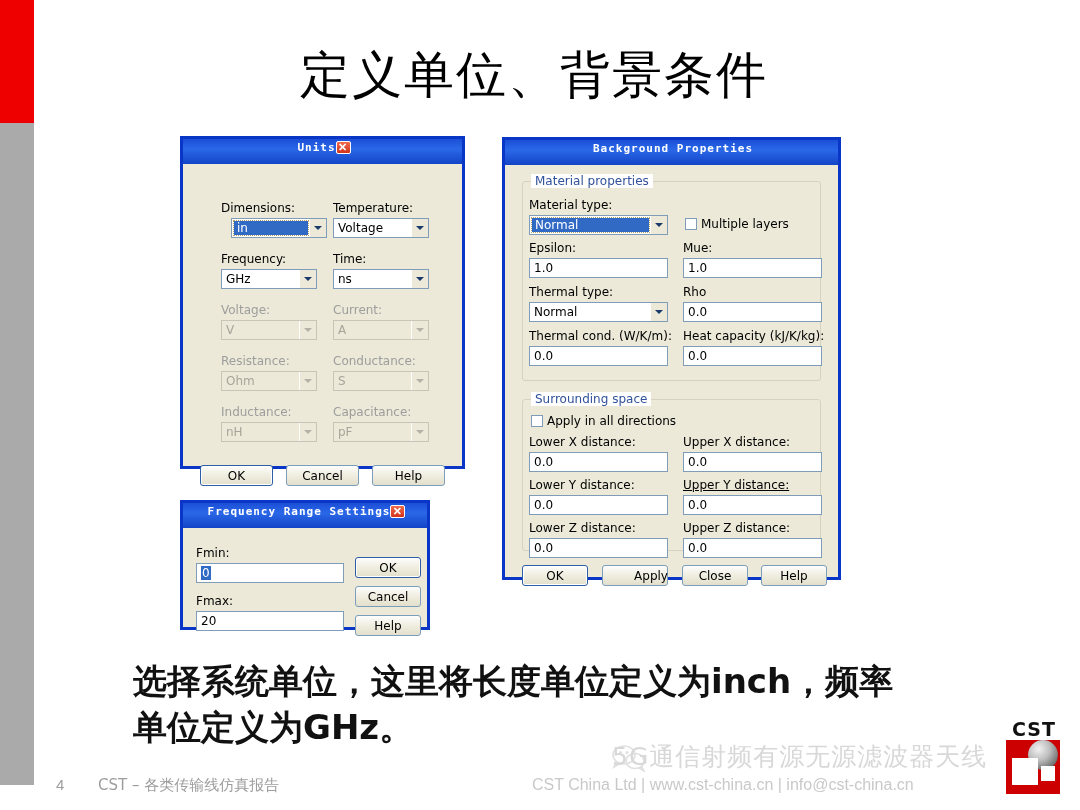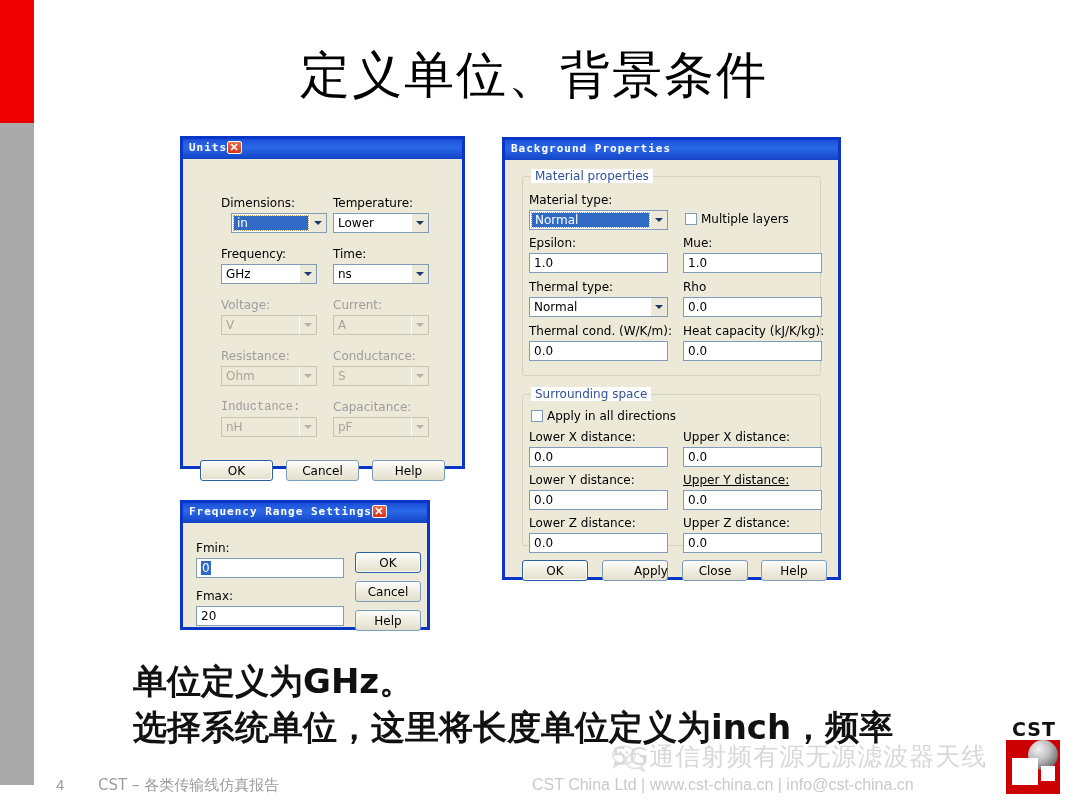--- a/index.html
+++ b/index.html
@@ -47,25 +47,25 @@
   }
   #cst-logo .cst-square{position:absolute;left:9px;top:22px;width:54px;height:54px;background:#cc0000;}
   #cst-logo .cst-white1{position:absolute;left:15px;top:40px;width:26px;height:27px;background:#fff;}
   #cst-logo .cst-white2{position:absolute;left:44px;top:48px;width:14px;height:15px;background:#fff;}
   #cst-logo .cst-ball{position:absolute;left:31px;top:22px;width:30px;height:30px;border-radius:50%;
     background:radial-gradient(circle at 35% 30%,#f2f2f2 0%,#bdbdbd 40%,#3a3a3a 100%);}
 
   
   .dlg{position:absolute;box-sizing:border-box;border:3px solid #0a36c8;background:#ece9d8;}
   .dlg-title{
-    height:17px;line-height:17px;padding:0 3px 3px 6px;
+    height:17px;line-height:17px;padding:0 3px 8px 6px;
     background:linear-gradient(to bottom,#1b4fd6 0%,#2a68e8 40%,#1344c6 100%);
     color:#ffffff;font-size:11px;font-weight:bold;letter-spacing:1px;
     font-family:"DejaVu Sans Mono","Liberation Mono",monospace;
-    display:flex;align-items:center;justify-content:flex-start;
+    display:flex;align-items:center;justify-content:center;
   }
   .dlg-close{
     width:15px;height:13px;box-sizing:border-box;border:1px solid #ffffff;border-radius:2px;
     background:linear-gradient(to bottom,#f06a4a,#d2331c);
     color:#fff;font-size:11px;line-height:11px;text-align:center;font-weight:bold;
     font-family:"Liberation Sans",sans-serif;
   }
   .dlg-body{position:relative;width:100%;height:calc(100% - 17px);}
 
   .lbl{position:absolute;font-size:12px;color:#000;white-space:nowrap;
@@ -128,21 +128,21 @@
     <div class="lbl" style="left:38px;top:37px;">Dimensions:</div>
     <div class="combo selected" style="left:48px;top:54px;width:96px;">
       <span class="val">in</span>
       <span class="arrow">
           <i></i>
         </span>
     </div>
 
     <div class="lbl" style="left:150px;top:37px;">Temperature:</div>
     <div class="combo" style="left:150px;top:54px;width:96px;">
-      <span class="val">Lower</span>
+      <span class="val">Voltage</span>
       <span class="arrow">
           <i></i>
         </span>
     </div>
 
     <div class="lbl" style="left:38px;top:88px;">Frequency:</div>
     <div class="combo" style="left:38px;top:105px;width:96px;">
       <span class="val">GHz</span>
       <span class="arrow">
           <i></i>
@@ -182,21 +182,21 @@
     </div>
 
     <div class="lbl dim" style="left:150px;top:190px;">Conductance:</div>
     <div class="combo disabled" style="left:150px;top:207px;width:96px;">
       <span class="val">S</span>
       <span class="arrow">
           <i></i>
         </span>
     </div>
 
-    <div class="lbl dim" style="left:38px;top:241px;font-family:Liberation Mono, monospace;">Inductance:</div>
+    <div class="lbl dim" style="left:38px;top:241px;">Inductance:</div>
     <div class="combo disabled" style="left:38px;top:258px;width:96px;">
       <span class="val">nH</span>
       <span class="arrow">
           <i></i>
         </span>
     </div>
 
     <div class="lbl dim" style="left:150px;top:241px;">Capacitance:</div>
     <div class="combo disabled" style="left:150px;top:258px;width:96px;">
       <span class="val">pF</span>
@@ -300,22 +300,22 @@
     <div class="lbl" style="left:13px;top:66px;">Fmax:</div>
     <div class="field" style="left:13px;top:83px;width:148px;">20</div>
 
     <div class="btn default" style="left:172px;top:29px;width:66px;">OK</div>
     <div class="btn" style="left:172px;top:58px;width:66px;">Cancel</div>
     <div class="btn" style="left:172px;top:87px;width:66px;">Help</div>
   </div>
 </div>
 
 <div id="body-text">
+  <div>选择系统单位，这里将长度单位定义为inch，频率</div>
   <div>单位定义为GHz。</div>
-  <div>选择系统单位，这里将长度单位定义为inch，频率</div>
 </div>
 
 <svg id="wechat-icon" viewBox="0 0 34 28">
   <ellipse cx="12" cy="11" rx="11" ry="9" fill="none" stroke="#e0e0e0" stroke-width="1.6"></ellipse>
   <path d="M4 18 L2 23 L7 20 Z" fill="none" stroke="#e0e0e0" stroke-width="1.6"></path>
   <circle cx="8.5" cy="8.5" r="1.5" fill="#e0e0e0"></circle>
   <circle cx="15" cy="8.5" r="1.5" fill="#e0e0e0"></circle>
   <ellipse cx="23" cy="17" rx="9" ry="7.5" fill="none" stroke="#e0e0e0" stroke-width="1.6"></ellipse>
   <path d="M30 23 L32 27 L27.5 24.5 Z" fill="none" stroke="#e0e0e0" stroke-width="1.6"></path>
 </svg>

